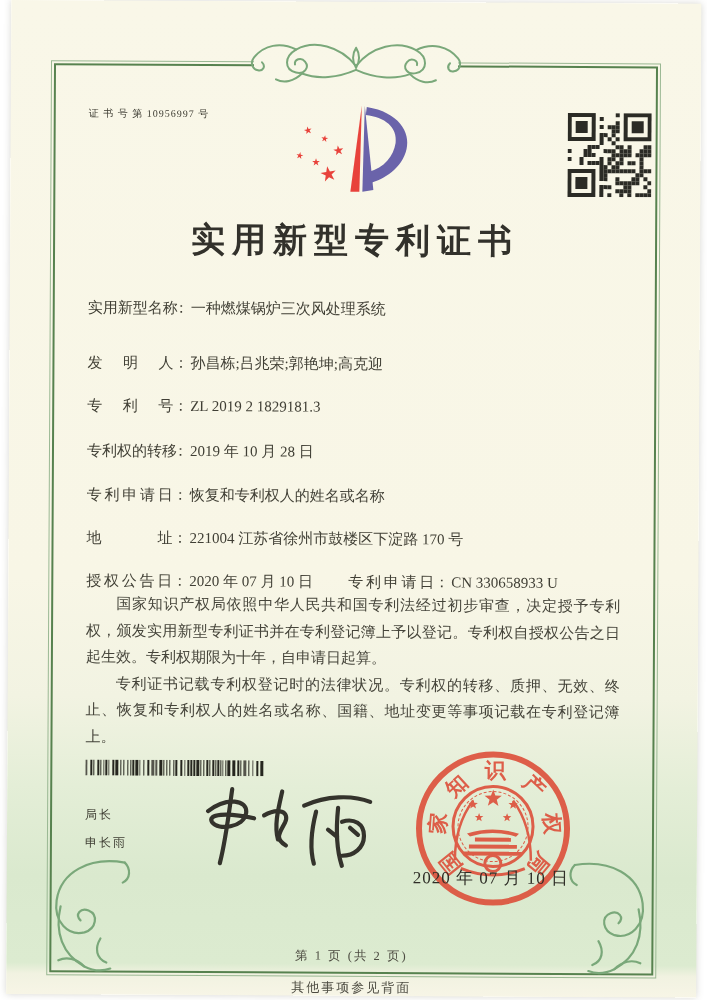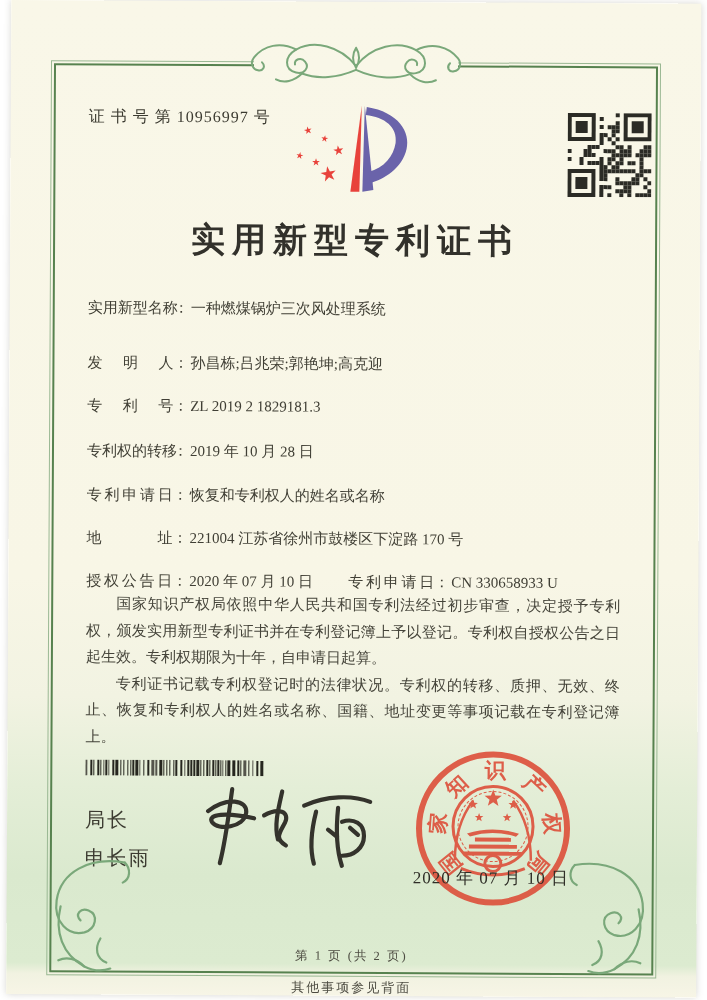--- a/index.html
+++ b/index.html
@@ -4,36 +4,36 @@
 <style>
   html,body{margin:0;padding:0;width:707px;height:1000px;background:#ffffff;overflow:hidden;
     font-family:"Liberation Serif","DejaVu Serif",serif;}
   .paper{position:absolute;left:9px;top:2px;width:690px;height:994px;
     background:linear-gradient(180deg,#f9f7e8 0%,#f8f6e6 58%,#f2f3e2 70%,#e4eed7 79%,
       #dae9ce 88%,#dcebd0 96.8%,#f1f2e1 97.9%,#f7f5e6 100%);
     transform:rotate(.3deg);transform-origin:55% 45%;box-shadow:0 0 7px rgba(90,90,70,.25);}
   .frame{position:absolute;left:40px;top:60px;width:608px;height:913px;
     border:1px solid #9ab893;}
   .frame-inner{position:absolute;inset:2px;border:2px solid #57824f;}
-  .cert-no{position:absolute;left:78px;top:106px;font-size:16px;letter-spacing:1px;color:#3c3b31;}
+  .cert-no{position:absolute;left:78px;top:106px;font-size:10px;letter-spacing:1px;color:#3c3b31;}
   .title{position:absolute;left:0;top:216px;width:100%;text-align:center;font-size:34px;
     font-weight:600;letter-spacing:7px;color:#32312b;margin:0;}
   .logo{position:absolute;left:276px;top:90px;width:160px;height:112px;}
   .logo .star{position:absolute;color:#e8423b;line-height:1;}
   .qr{position:absolute;left:557px;top:110px;width:84px;height:84px;}
   .row{position:absolute;left:78px;font-size:15px;color:#403f35;white-space:nowrap;}
   .flabel{display:inline-block;width:86px;text-align:justify;text-align-last:justify;vertical-align:top;font-family:Liberation Serif, serif;}
   .colon{display:inline-block;}
   .fvalue{display:inline-block;margin-left:2px;}
   .grp2{position:absolute;left:262px;top:0;}
   .paras{position:absolute;left:78px;top:590px;width:534px;font-size:15px;line-height:26.5px;
     color:#45443a;text-align:justify;}
   .paras p{margin:0;text-indent:2em;}
   .barcode{position:absolute;left:78px;top:759px;}
-  .director{position:absolute;left:78px;top:806px;font-size:20px;color:#3c3b31;}
+  .director{position:absolute;left:78px;top:806px;font-size:12px;color:#3c3b31;}
   .director div{margin-bottom:11px;letter-spacing:2px;}
   .sig{position:absolute;left:185px;top:780px;}
   .seal{position:absolute;left:398px;top:736px;width:180px;height:186px;opacity:.9;}
   .seal-ring{position:absolute;inset:0;}
   .seal-ring span{position:absolute;left:50%;top:48%;font-size:21px;font-weight:700;color:#dd4f3a;}
   .seal-date{position:absolute;left:406px;top:864px;width:160px;font-size:17px;
     letter-spacing:1px;color:#2f2e27;z-index:6;}
   .page-num{position:absolute;left:0;top:946px;width:100%;text-align:center;
     font-size:12.5px;color:#4c4b41;letter-spacing:2px;}
   .back-note{position:absolute;left:0;top:977px;width:100%;text-align:center;

